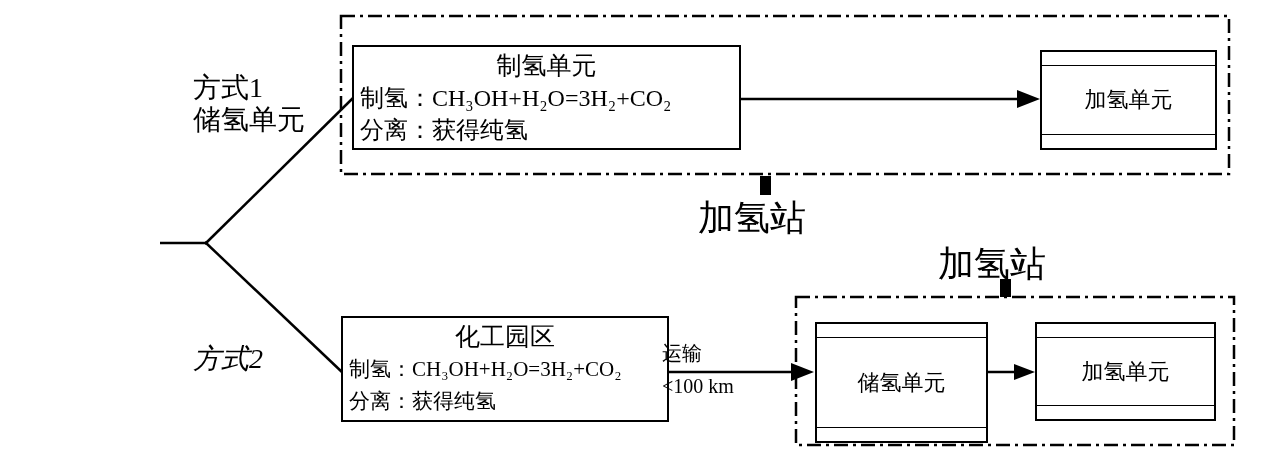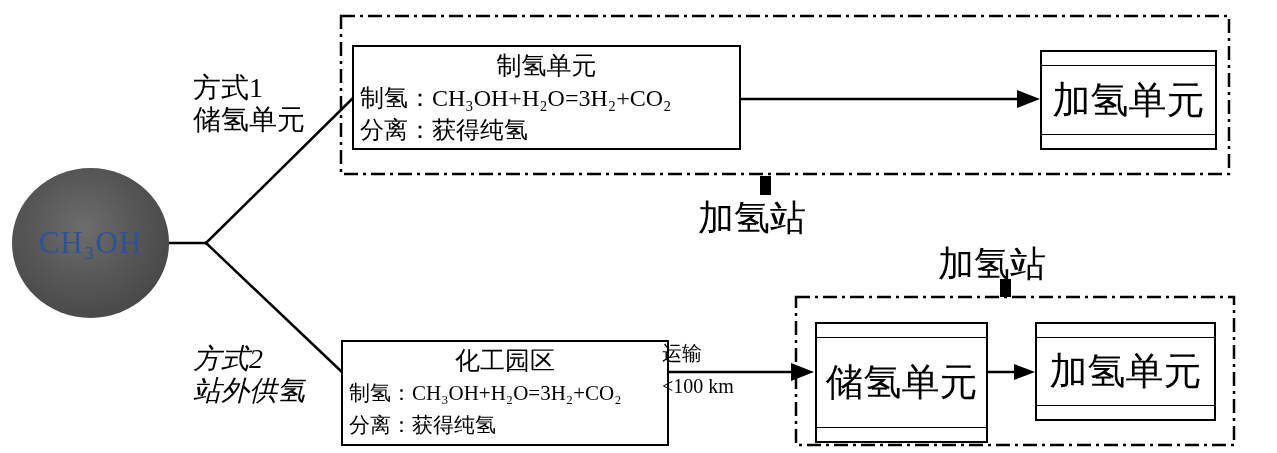--- a/index.html
+++ b/index.html
@@ -42,21 +42,21 @@
     background: #ffffff;
   }
   .proc-box { padding-top: 2px; }
   .box-title { text-align: center; font-size: 25px; line-height: 33px; white-space: nowrap; }
   .box-line  { font-size: 24px; line-height: 32px; padding-left: 6px; white-space: nowrap; }
   .park .box-line { font-size: 21px; }
 
   .unit {
     display: flex; align-items: center; justify-content: center;
   }
-  .unit .unit-label { font-size: 38px; white-space: nowrap; }
+  .unit .unit-label { font-size: 22px; white-space: nowrap; }
   .hairline {
     position: absolute; left: 0; right: 0; height: 0;
     border-top: 1.5px solid #000;
   }
 
   
   .txt { position: absolute; }
   .branch-label { font-size: 28px; line-height: 32px; white-space: nowrap; }
   .station-label { font-size: 36px; line-height: 32px; white-space: nowrap; }
   .transport-label { font-size: 20px; line-height: 33px; white-space: nowrap; }
@@ -85,48 +85,44 @@
 
     <rect x="341" y="16" width="888" height="158" fill="none" stroke="#000" stroke-width="2.5" stroke-dasharray="14 5 3 5"></rect>
 
     <rect x="796" y="297" width="438" height="148" fill="none" stroke="#000" stroke-width="2.5" stroke-dasharray="14 5 3 5"></rect>
 
     <rect x="760" y="176" width="11" height="19" fill="#000"></rect>
 
     <rect x="1000" y="279" width="11" height="18" fill="#000"></rect>
   </svg>
 
-  <div class="source-circle">
-    <span class="source-label">CH₃OH</span>
-  </div>
 
   <div class="txt branch-label" style="left:193px; top:72px; width:140px;">
     <div>方式1</div>
     <div>储氢单元</div>
   </div>
   <div class="txt branch-label" style="left:193px; top:343px; width:140px;font-style:italic;">
     <div>方式2</div>
-    <div>站外供氢</div>
   </div>
 
   <div class="box proc-box" style="left:352px; top:45px; width:389px; height:105px;">
     <div class="box-title">制氢单元</div>
     <div class="box-line">制氢：CH₃OH+H₂O=3H₂+CO₂</div>
     <div class="box-line">分离：获得纯氢</div>
   </div>
 
   <div class="box unit" style="left:1040px; top:50px; width:177px; height:100px;">
     <div class="hairline" style="top:13px;"></div>
     <div class="hairline" style="bottom:13px;"></div>
     <span class="unit-label">加氢单元</span>
   </div>
 
   <div class="txt station-label" style="left:698px; top:202px; width:136px;">加氢站</div>
 
-  <div class="box proc-box park" style="left:341px; top:340px; width:328px; height:106px;">
+  <div class="box proc-box park" style="left:341px; top:316px; width:328px; height:106px;">
     <div class="box-title">化工园区</div>
     <div class="box-line">制氢：CH₃OH+H₂O=3H₂+CO₂</div>
     <div class="box-line">分离：获得纯氢</div>
   </div>
 
   <div class="txt transport-label" style="left:662px; top:337px; width:146px;">
     <div>运输</div>
     <div>&lt;100 km</div>
   </div>
 

